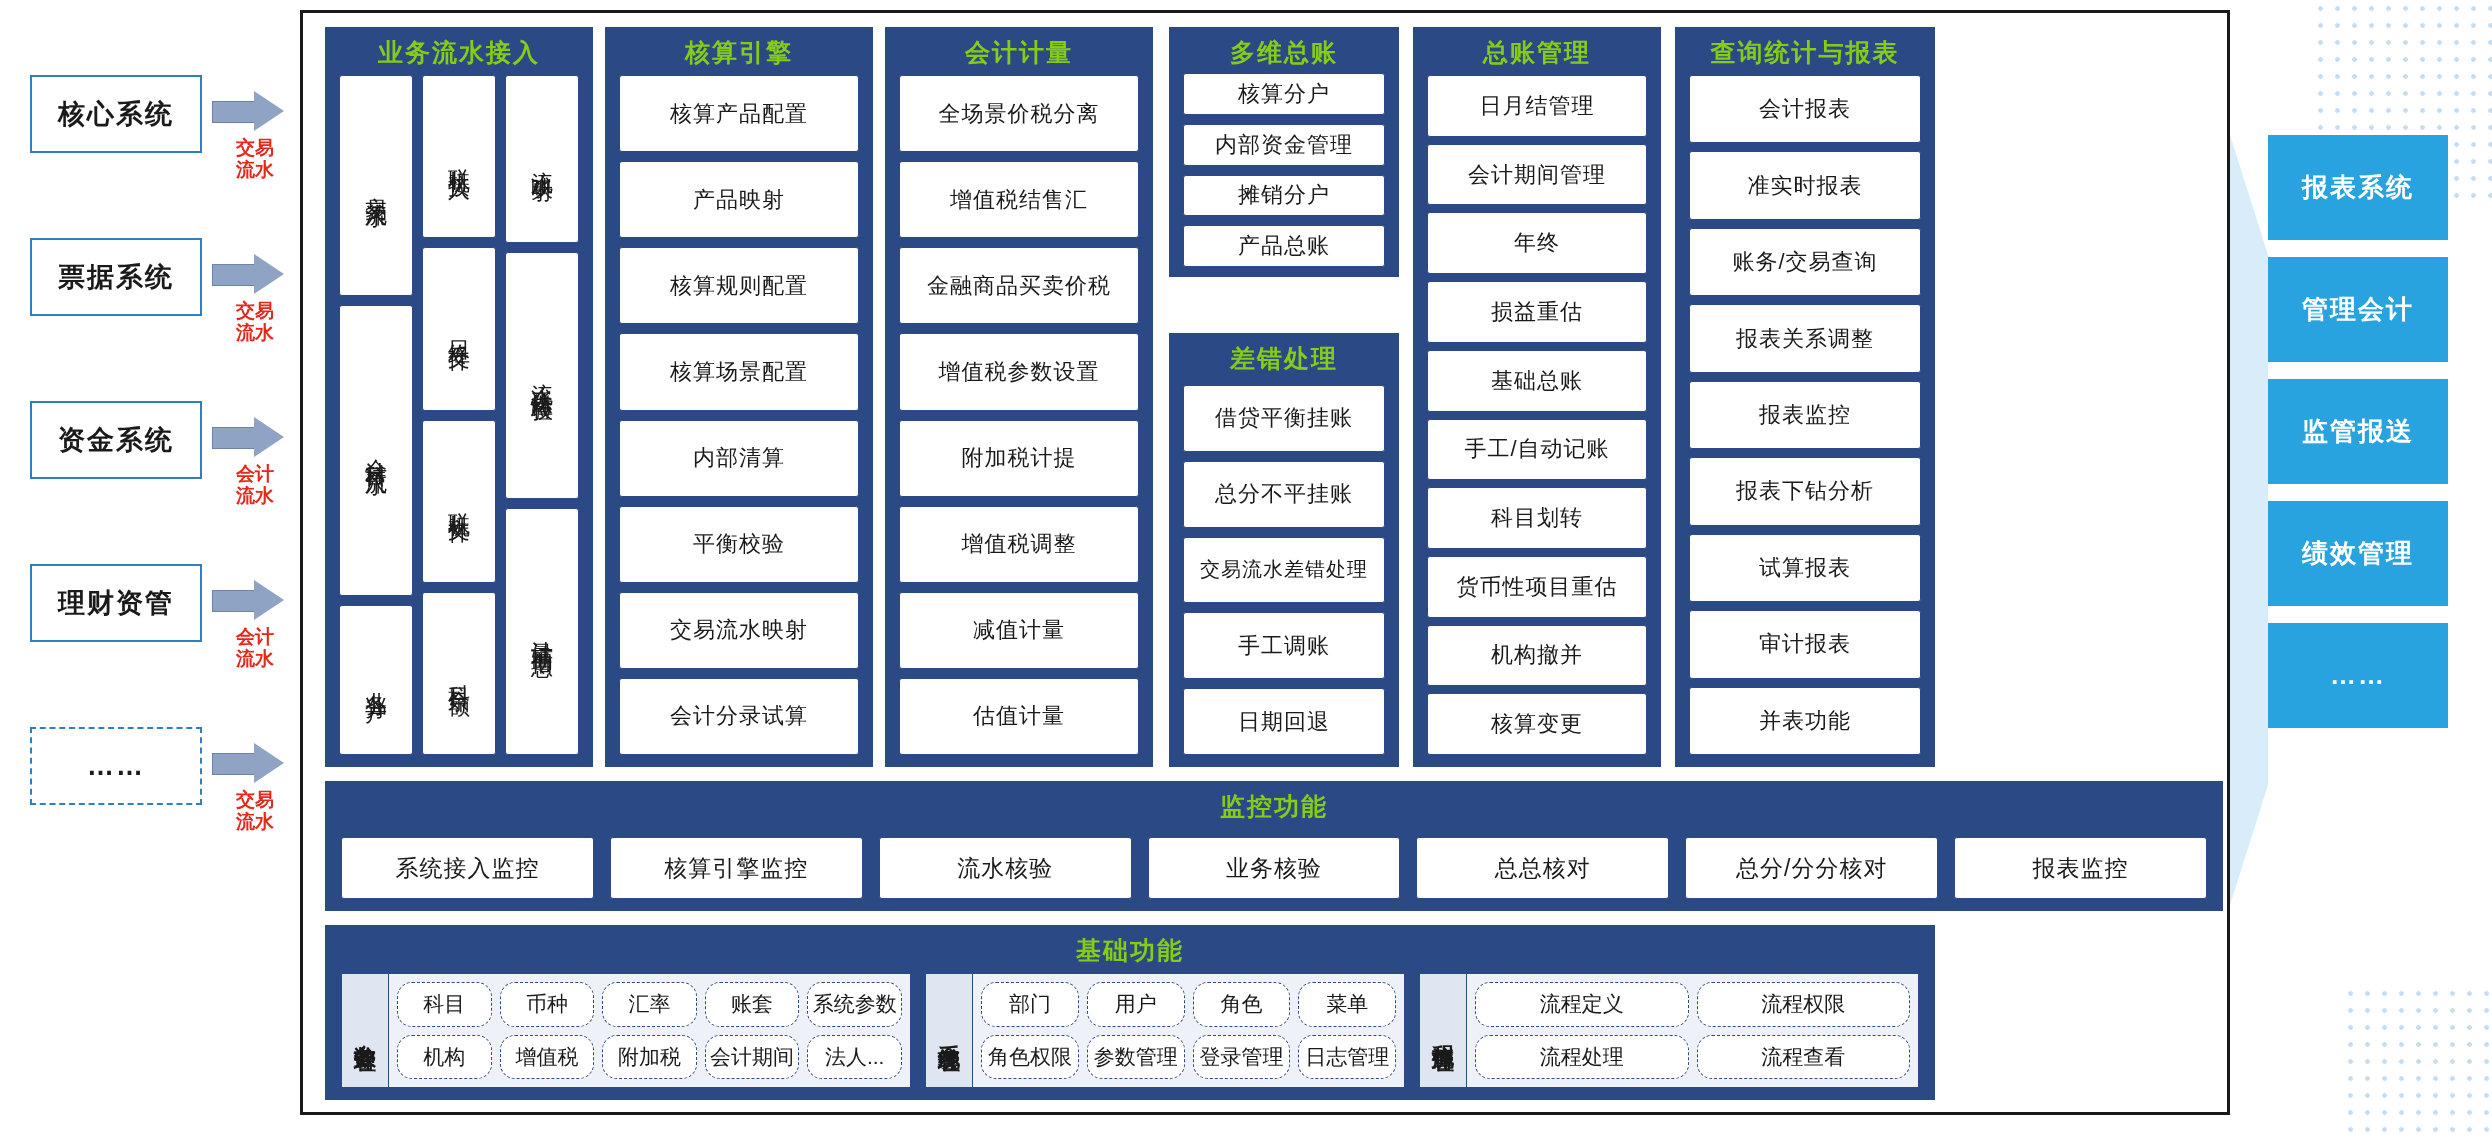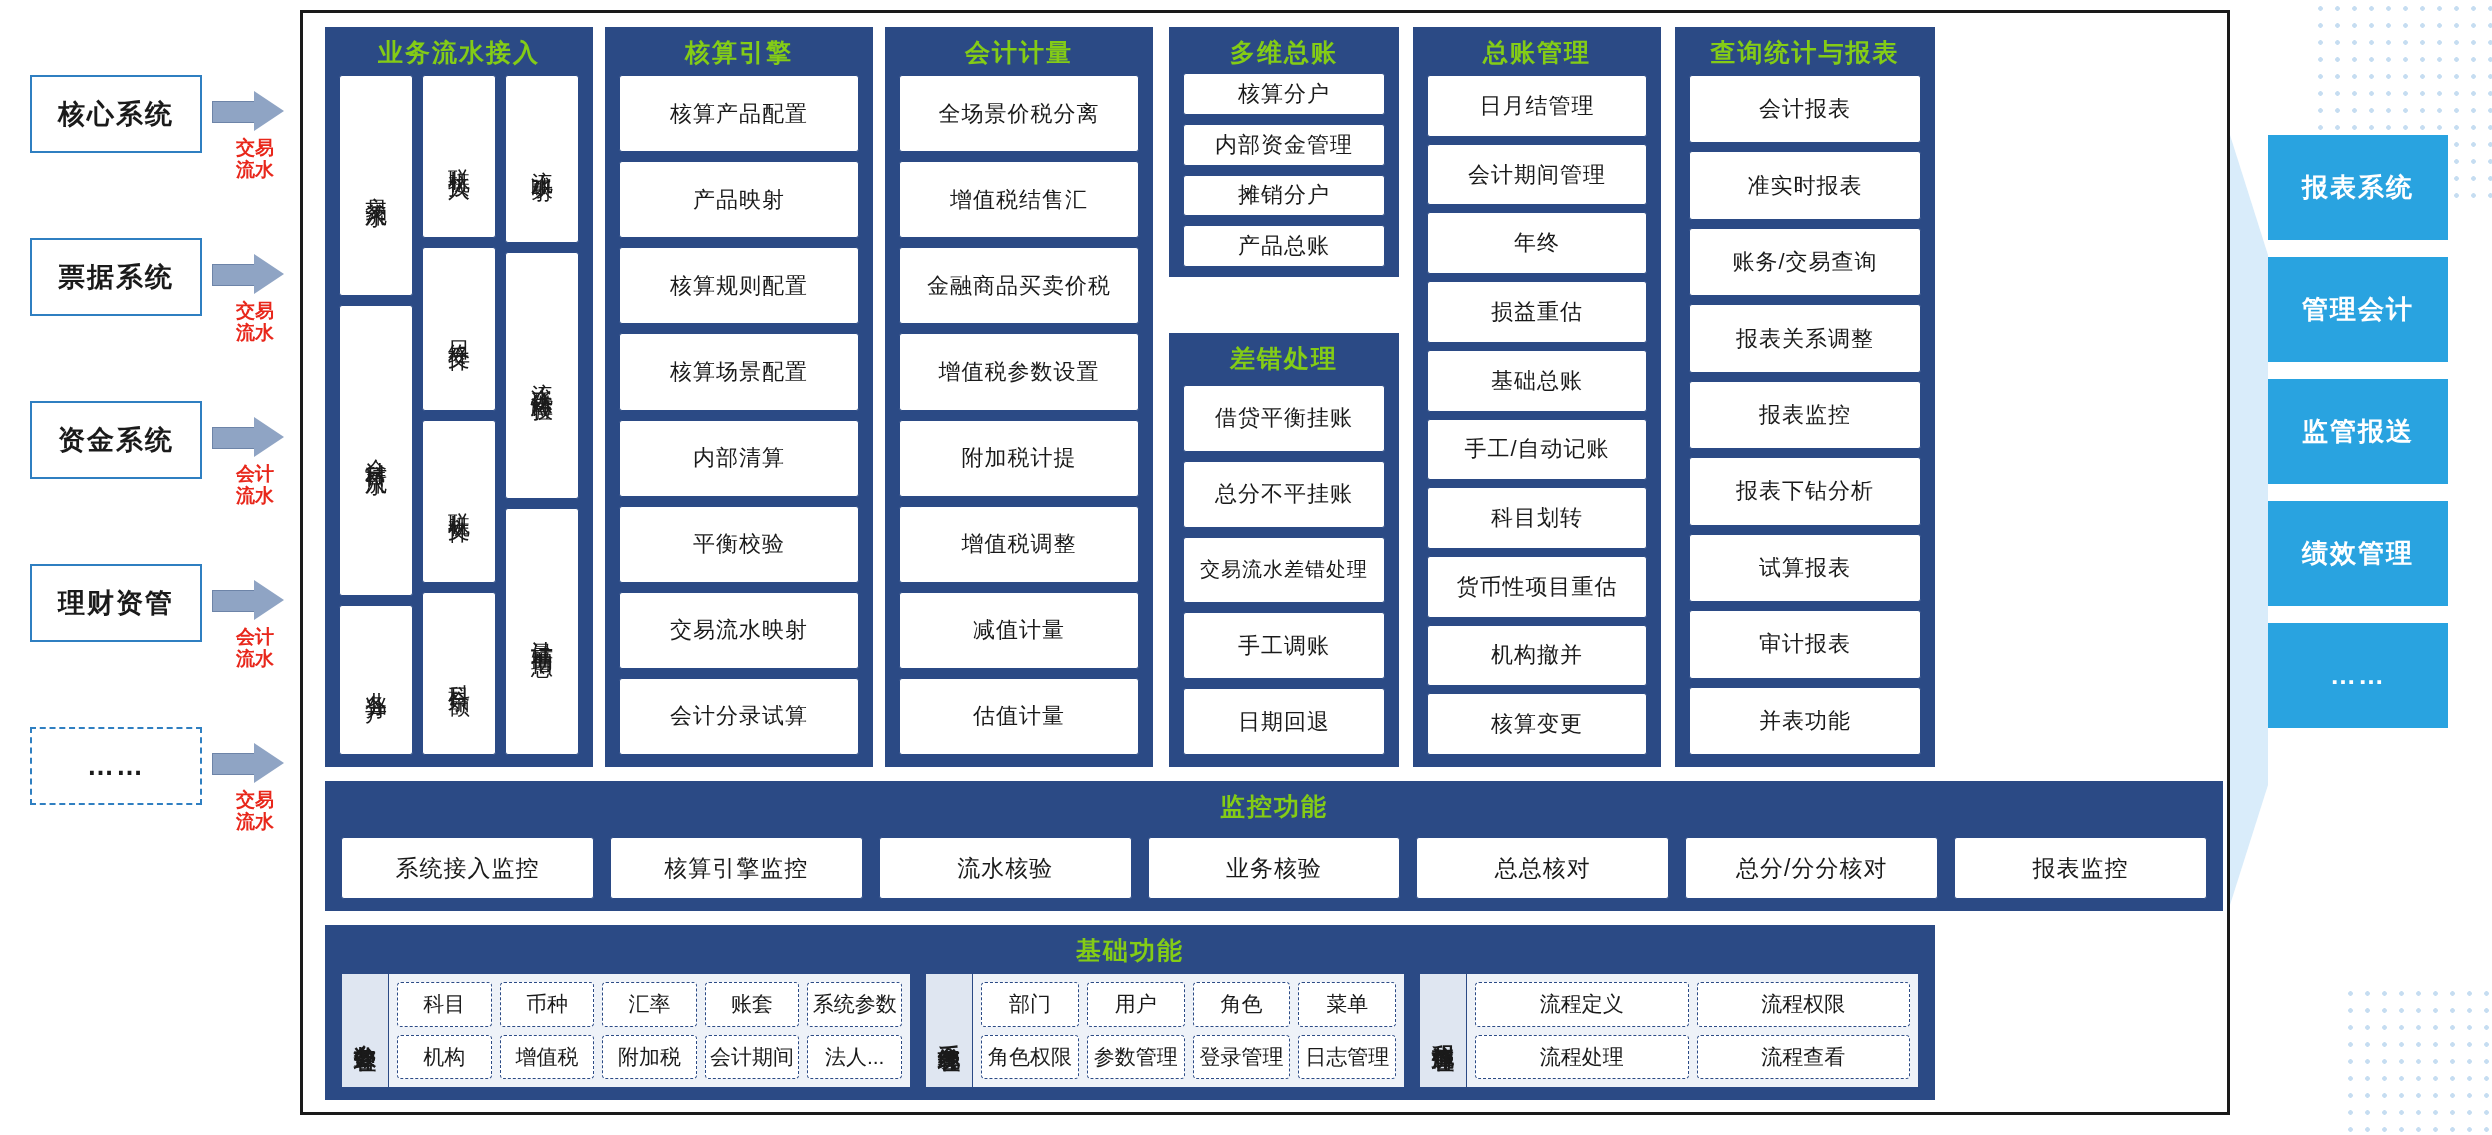--- a/index.html
+++ b/index.html
@@ -93,21 +93,21 @@
     border:1px solid #2b4a85;background:#eef2f8;display:flex;}
   .group-label{
     width:46px;background:#dfe6f1;border-right:1px solid #2b4a85;
     display:flex;align-items:center;justify-content:center;
     writing-mode:vertical-rl;text-orientation:upright;
     font-size:22px;font-weight:bold;color:#1a1a1a;letter-spacing:2px;
   }
   .group-body{flex:1;padding:8px;display:flex;flex-direction:column;gap:8px;}
   .group-line{flex:1;display:flex;gap:8px;}
   .group-line .dbox{
-    flex:1;background:#fff;border:1px dashed #2b4a85;border-radius:4px;
+    flex:1;background:#fff;border:1px dashed #2b4a85;border-radius:15px;
     display:flex;align-items:center;justify-content:center;
     font-size:21px;color:#1a1a1a;box-sizing:border-box;
   }
 
   
   .right-col{position:absolute;left:2268px;top:135px;width:180px;z-index:3;}
   .rbox{
     width:180px;height:105px;background:#29a3e0;color:#fff;
     display:flex;align-items:center;justify-content:center;
     font-size:26px;font-weight:bold;letter-spacing:2px;margin-bottom:17px;

